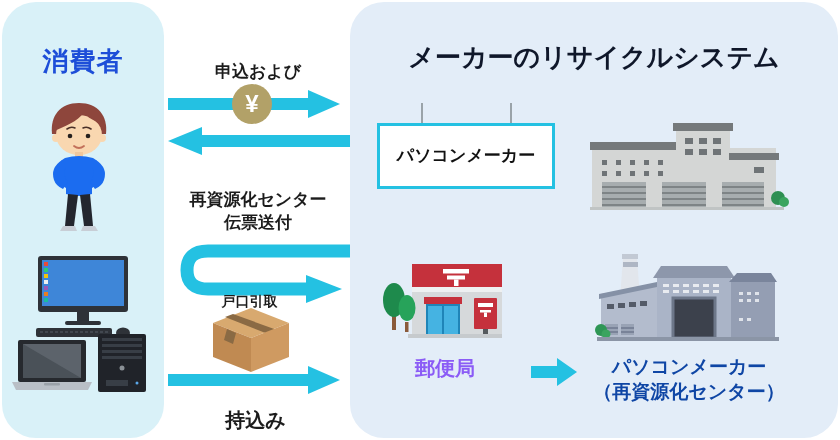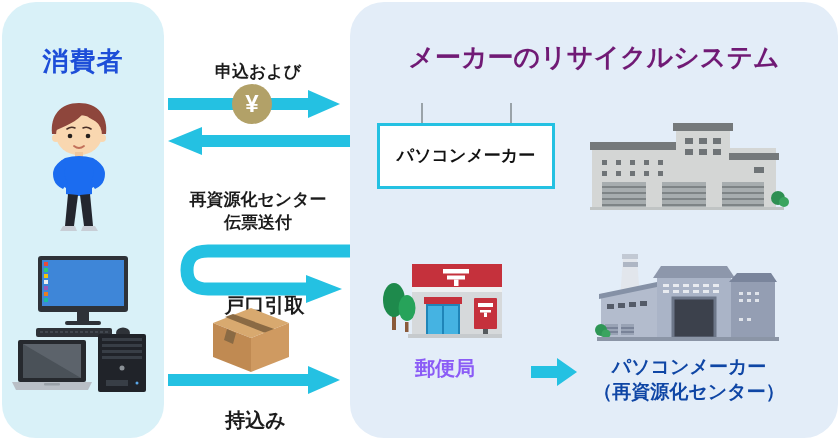--- a/index.html
+++ b/index.html
@@ -11,30 +11,30 @@
   .panel{position:absolute;border-radius:34px;}
   .panel-left{left:2px;top:2px;width:162px;height:436px;background:#d9f1f8;}
   .panel-right{left:350px;top:2px;width:488px;height:436px;background:#e3edf8;}
 
   .consumer-title{
     position:absolute;left:0;top:42px;width:100%;text-align:center;
     font-size:26px;font-weight:bold;color:#1d4ed8;letter-spacing:1px;
   }
   .maker-title{
     position:absolute;left:0;top:38px;width:100%;text-align:center;
-    font-size:26px;font-weight:bold;color:#701a75;
+    font-size:26px;font-weight:bold;color:#0f172a;
   }
 
   .flow-label{
     position:absolute;text-align:center;color:#1c1c1c;
     font-weight:600;font-size:17px;line-height:1.33;margin-top:32px;
   }
   .lbl-apply{left:178px;top:29px;width:160px;}
   .lbl-eco{left:178px;top:157px;width:160px;}
-  .lbl-pickup{left:202px;top:260px;width:125px;font-size:20px;}
+  .lbl-pickup{left:187px;top:260px;width:125px;font-size:14px;}
   .lbl-carryin{left:193px;top:375px;width:125px;font-size:20px;}
 
   .arrow-svg{position:absolute;display:block;}
   .arrow1{left:168px;top:90px;width:172px;height:28px;}
   .arrow2{left:168px;top:127px;width:184px;height:28px;}
   .uturn{left:176px;top:238px;width:176px;height:70px;}
   .arrow3{left:168px;top:366px;width:172px;height:28px;}
   .boxicon{left:209px;top:306px;width:84px;height:68px;}
 
   .coin{

